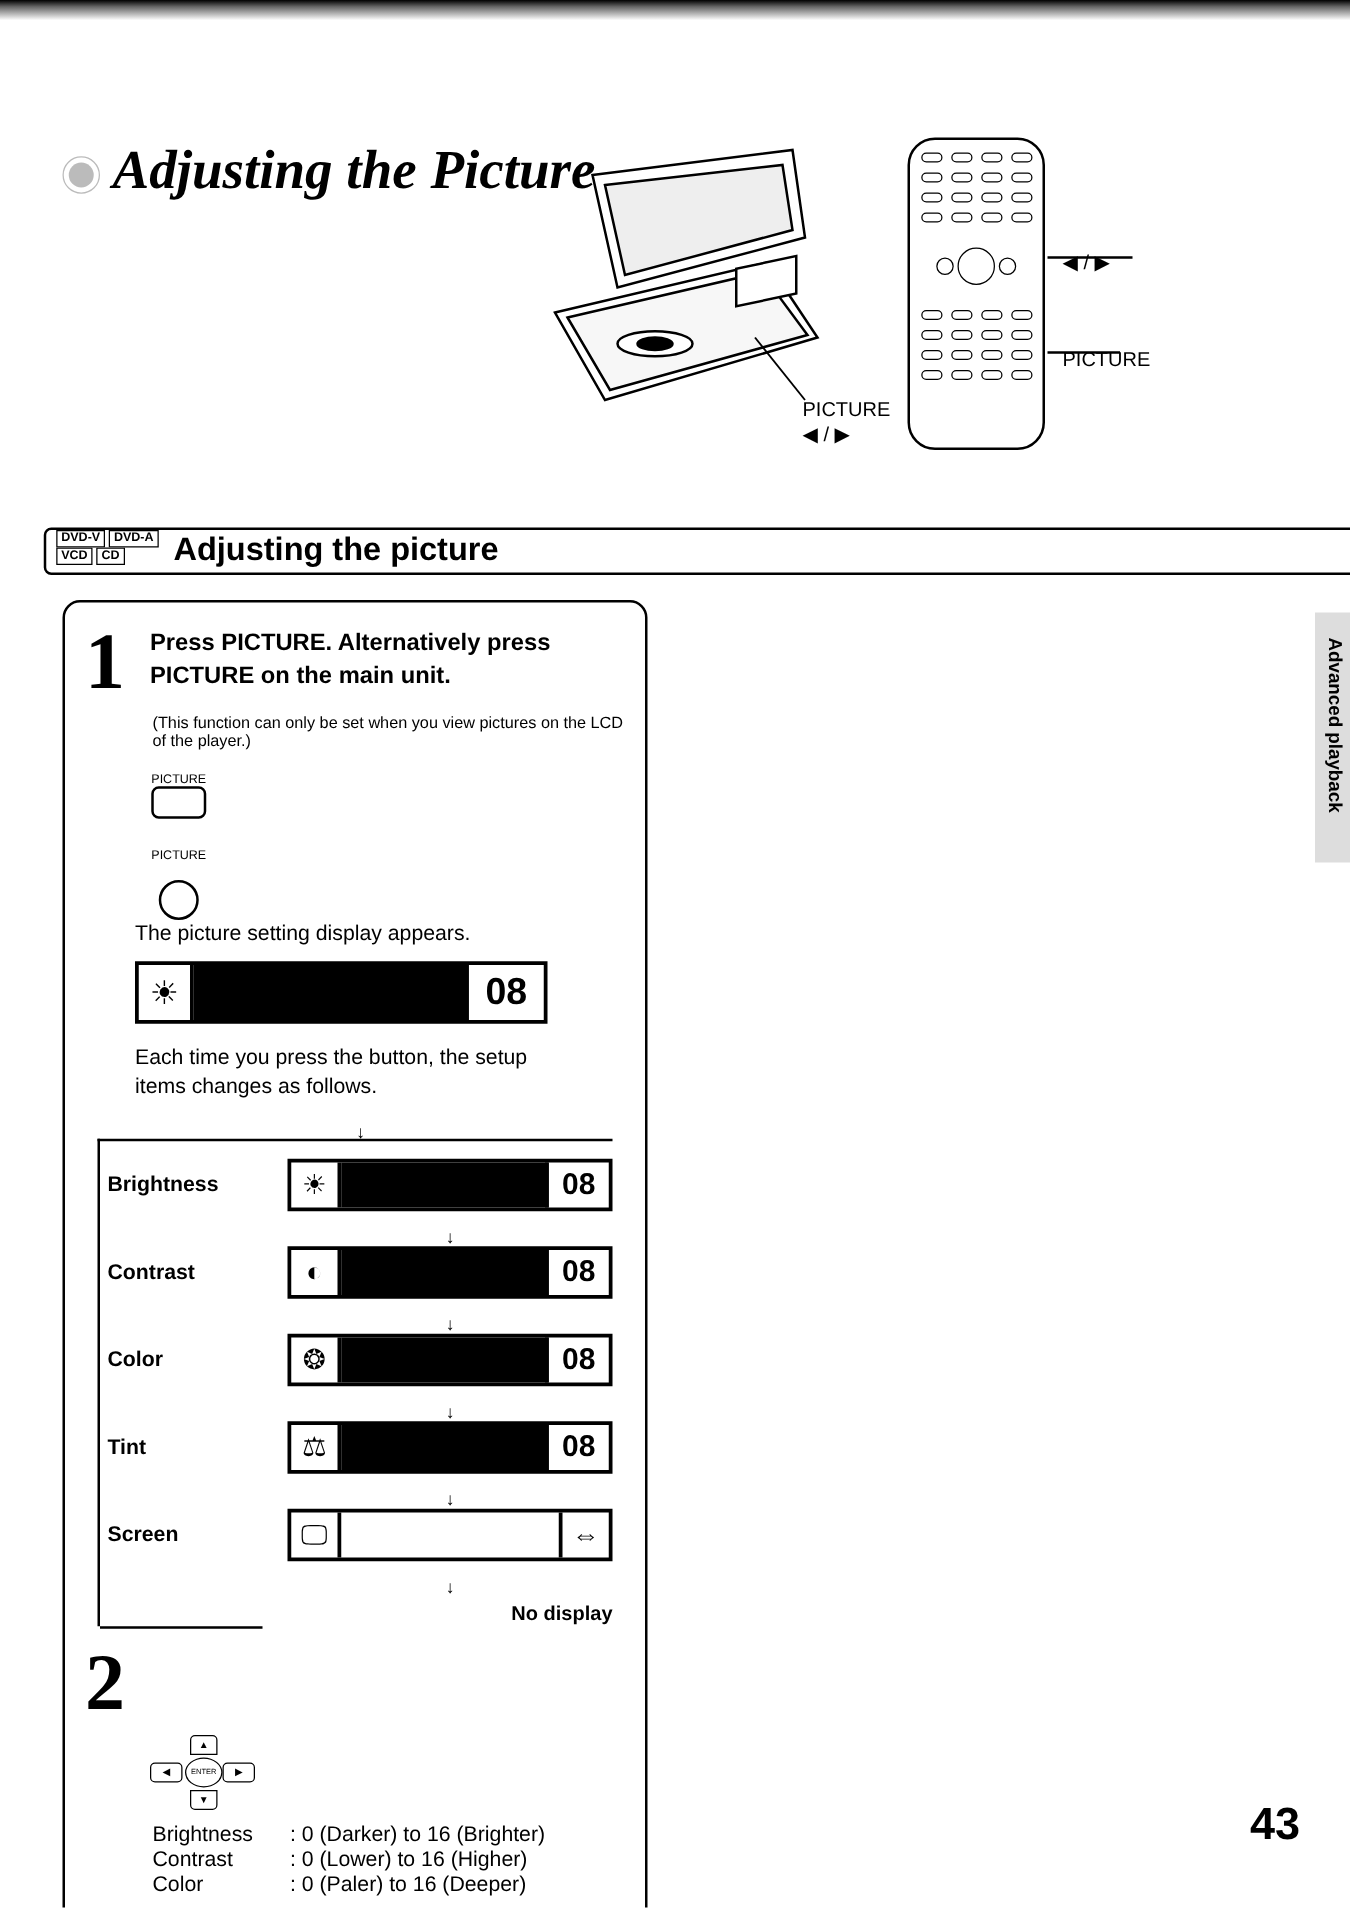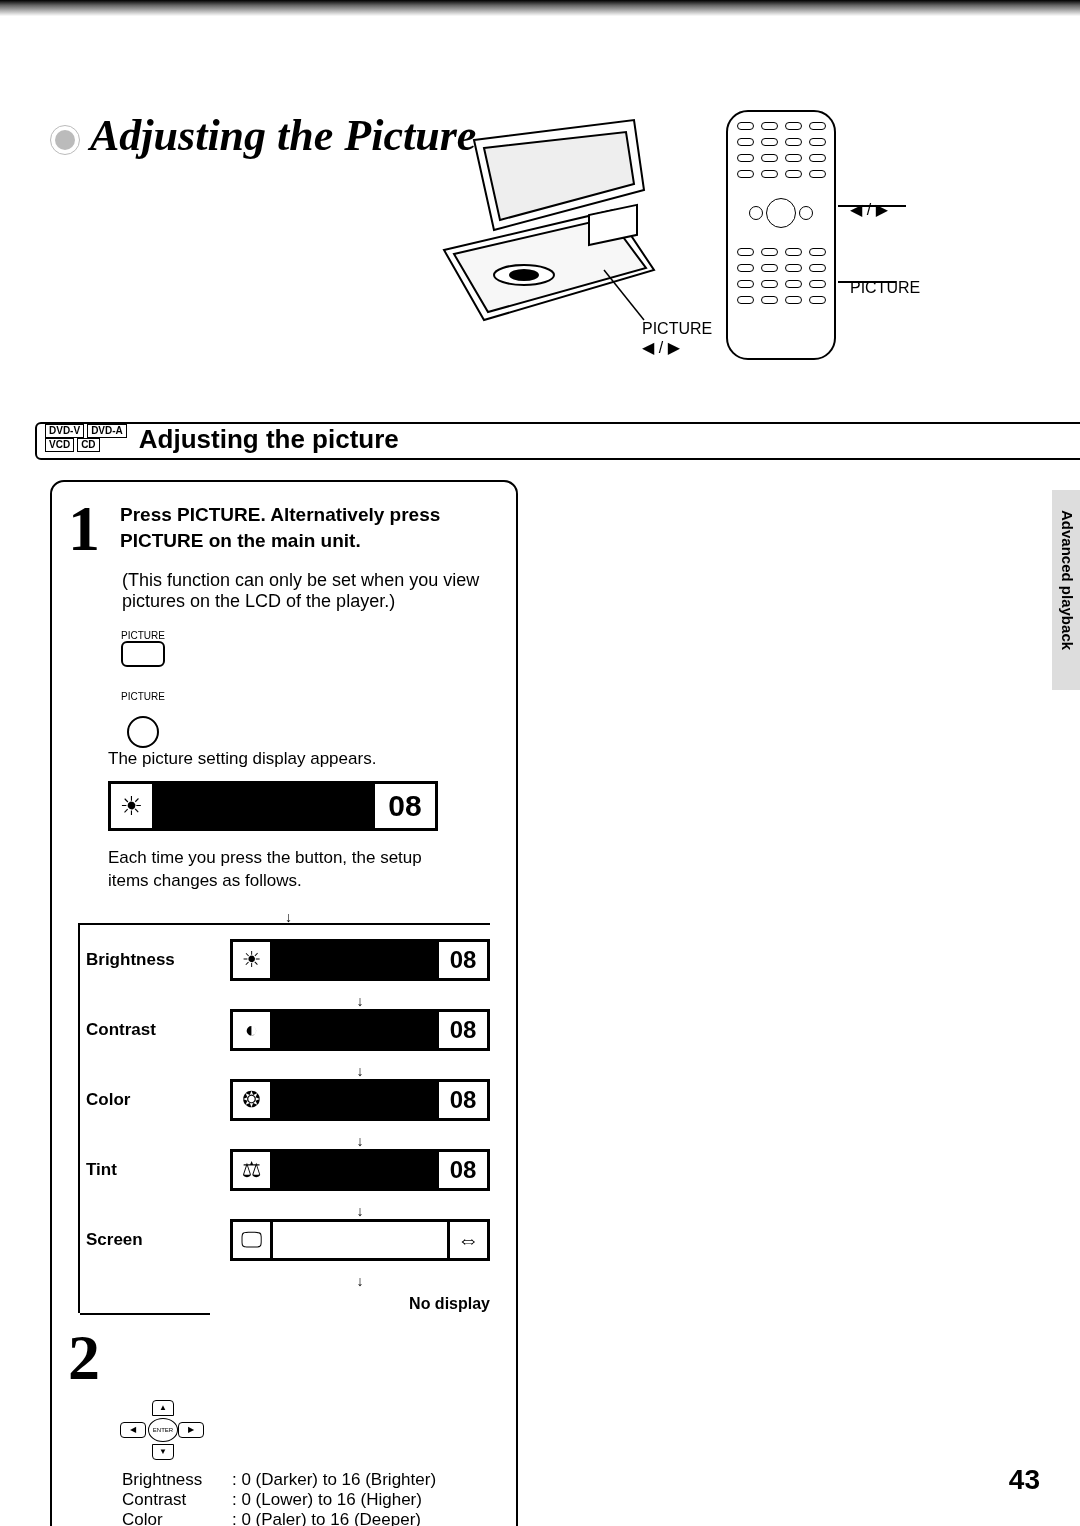--- a/index.html
+++ b/index.html
@@ -45,21 +45,21 @@
   .badge { border: 1.5px solid #000; padding: 0 3px; font-size: 10px; font-weight: bold; background: #fff; color: #000; line-height: 12px; }
   .section-title { font-size: 26px; font-weight: bold; }
 
   
   .main-box { position: absolute; top: 480px; left: 50px; width: 468px; border: 2px solid #000; border-radius: 14px; padding: 20px 16px 22px 16px; }
   .step { display: flex; gap: 8px; margin-bottom: 14px; }
   .step-num { font-family: 'Times New Roman', Times, serif; font-size: 64px; font-weight: bold; line-height: 0.85; width: 44px; flex-shrink: 0; }
   .step-head { font-size: 19px; font-weight: bold; line-height: 1.35; }
   .step-body { font-size: 17px; line-height: 1.35; }
 
-  .note { margin-left: 54px; font-size: 18px; margin-bottom: 18px; }
+  .note { margin-left: 54px; font-size: 13px; margin-bottom: 18px; }
 
   .pic-btn-col { display:inline-block; vertical-align:top; width:70px; text-align:center; }
   .pic-remote-btn { width:44px; height:26px; border:2px solid #000; border-radius:6px; margin:0 auto 2px auto; }
   .pic-remote-btn-label { font-size:10px; }
   .pic-main-btn { width:32px; height:32px; border:2.5px solid #000; border-radius:50%; margin:14px auto 0 auto; }
 
   .pic-desc-col { display:inline-block; vertical-align:top; width:330px; }
 
   .osd-bar { display:flex; align-items:center; border:3px solid #000; height:50px; margin:10px 0 16px 0; }
   .osd-icon { width:44px; height:100%; display:flex; align-items:center; justify-content:center; border-right:3px solid #000; font-size:26px; }
@@ -90,21 +90,21 @@
   .ranges { margin-left:54px; font-size:17px; }
   .ranges .rg { display:flex; }
   .ranges .rg .k { width:110px; }
   .ranges .rg .v { }
 
   
   .side-tab { position:absolute; right:0; top:490px; width:28px; height:200px; background:#ddd; }
   .side-tab-text { position:absolute; right:4px; top:510px; writing-mode:vertical-rl; font-size:15px; }
 
   
-  .page-num { position:absolute; bottom:30px; right:40px; font-size:28px; font-weight:bold; }
+  .page-num { position:absolute; bottom:46px; right:40px; font-size:36px; font-weight:bold; }
 
 </style>
 </head>
 <body>
 
 <div class="top-gradient"></div>
 
 <div class="title-wrap">
   <div class="title-line">
     <span class="title-bullet"></span>

